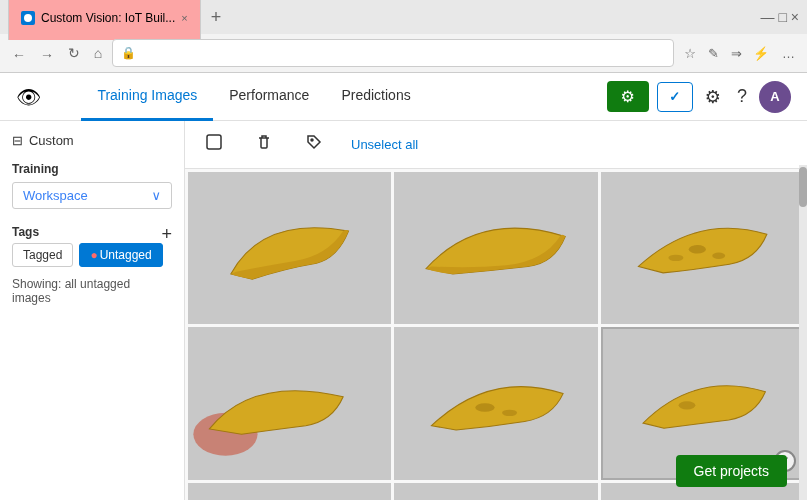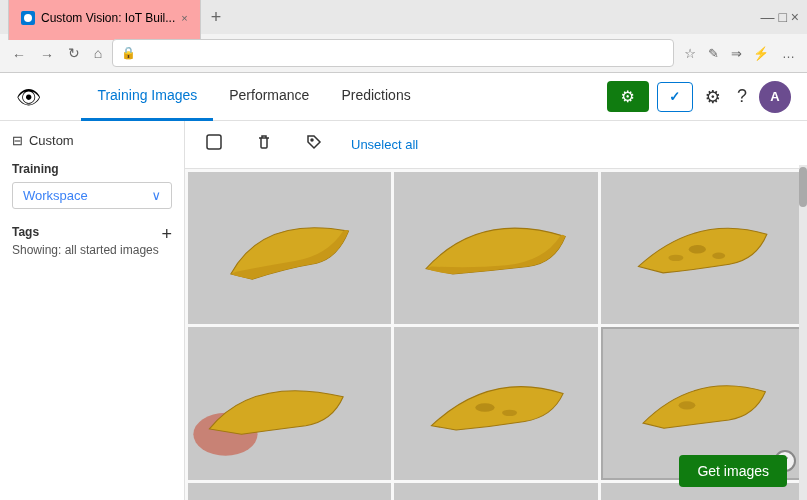--- a/index.html
+++ b/index.html
@@ -143,21 +143,27 @@
     </div>
     <div class="section-title">Training</div>
     <div class="iteration-dropdown">
       <span>Workspace</span>
       <span>∨</span>
     </div>
     <div class="tags-header">
       <span class="tags-title">Tags</span>
       <button class="add-tag-btn">+</button>
     </div>
-    <div class="showing-text">Showing: all started images</div>
+    <div class="tag-buttons">
+      <button class="tag-btn">Tagged</button>
+      <button class="tag-btn active">
+        <span style="color:#ff6b6b; margin-right:2px;">●</span><span>Untagged</span>
+      </button>
+    </div>
+    <div class="showing-text">Showing: all untagged images</div>
   </div>
 
   <div class="content" style="position:relative;">
 
     <div class="toolbar">
       <button class="toolbar-btn">
         <svg width="18" height="18" viewBox="0 0 18 18" fill="none" stroke="#333" stroke-width="1.5">
           <rect x="2" y="2" width="14" height="14" rx="2"></rect>
         </svg>
       </button>
@@ -255,15 +261,15 @@
           <rect x="115" y="118" width="60" height="8" rx="4" fill="#107c10"></rect>
         </svg>
       </div>
 
     </div>
 
     <div class="scrollbar" style="position:absolute;right:0;top:44px;width:8px;height:calc(100% - 44px);background:#e8e8e8;">
       <div class="scrollbar-thumb"></div>
     </div>
 
-    <button class="get-started-btn">Get images</button>
+    <button class="get-started-btn">Get projects</button>
   </div>
 </div>
 
 </body></html>

